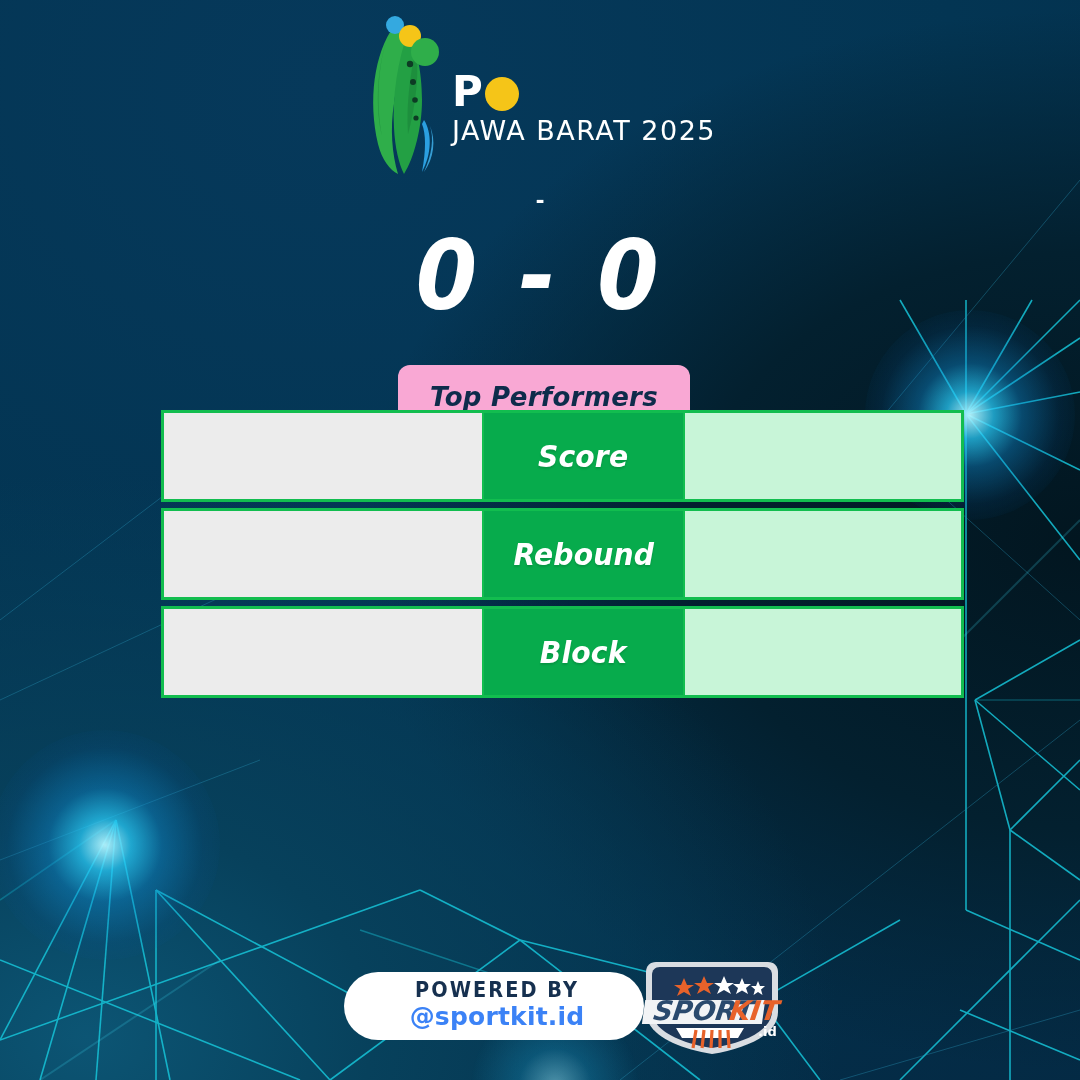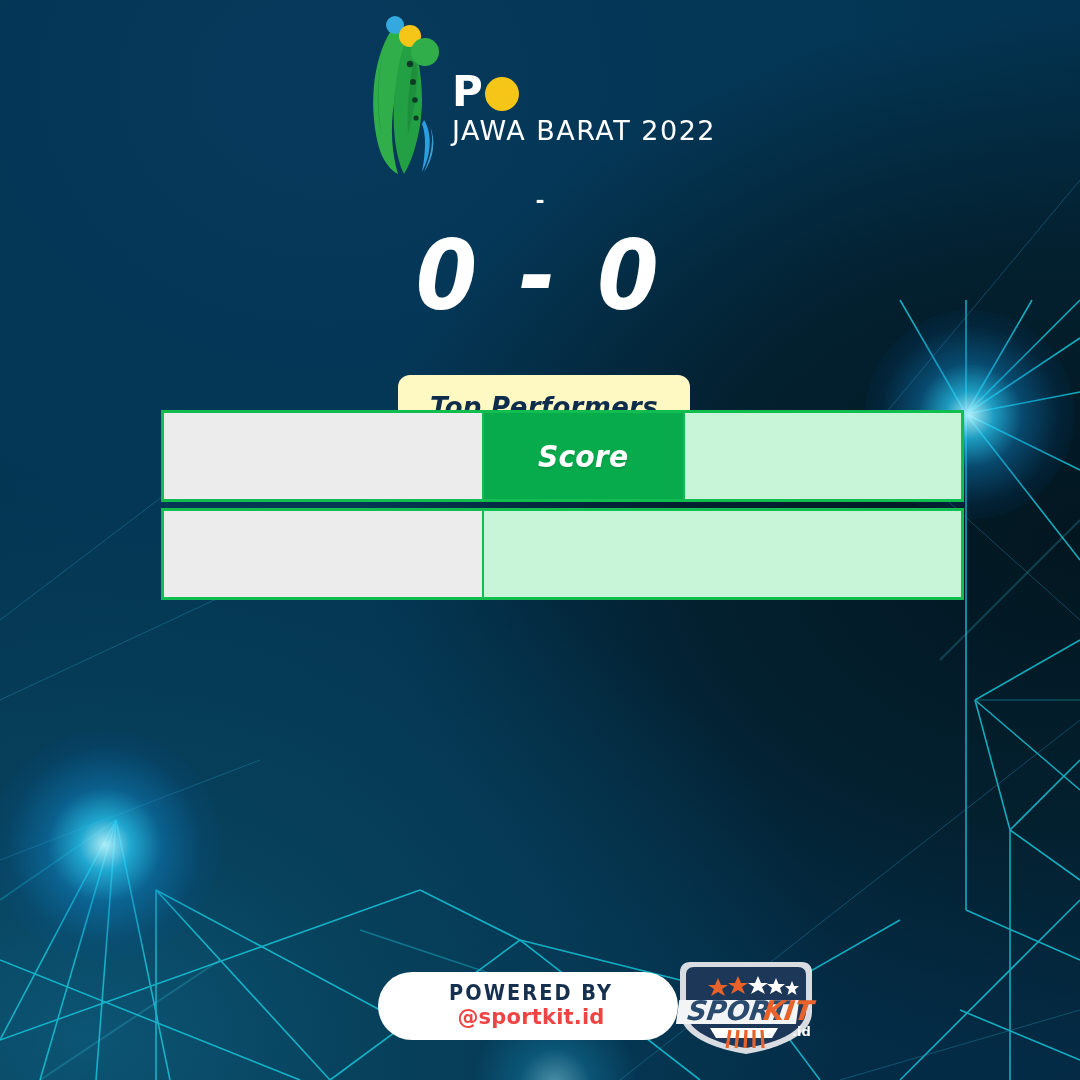--- a/index.html
+++ b/index.html
@@ -67,23 +67,23 @@
     text-align:center; color:#ffffff;
     font-family:"DejaVu Sans", sans-serif;
     font-weight:bold; font-style:italic;
     font-size:96px; line-height:1;
     letter-spacing:6px;
     transform:scaleX(.92);
   }
 
   
   #banner {
-    position:absolute; left:398px; top:375px;
+    position:absolute; left:398px; top:365px;
     width:292px; height:64px;
-    background:#fef9c3;
+    background:#f9a8d4;
     border-radius:12px 12px 0 0;
     display:flex; align-items:center; justify-content:center;
     z-index:3;
   }
   #banner-label {
     font-family:"DejaVu Sans", sans-serif;
     color:#0e2c4b; font-weight:bold; font-style:italic;
     font-size:26px; letter-spacing:.3px;
   }
 
@@ -108,36 +108,36 @@
   .stat-label {
     font-family:"DejaVu Sans", sans-serif;
     color:#ffffff; font-weight:bold; font-style:italic;
     font-size:30px; letter-spacing:.2px;
     transform:scaleX(.94);
     text-shadow:0 2px 2px rgba(0,0,0,.12);
   }
   .cell-player-right { flex:1; background:#c8f5d8; }
 
   
-  #footer { position:absolute; left:378px; top:952px; display:flex; align-items:center; }
+  #footer { position:absolute; left:344px; top:952px; display:flex; align-items:center; }
   #footer-pill {
     background:#ffffff; border-radius:40px;
     height:68px; min-width:300px;
     padding:0 34px 0 40px;
     display:flex; flex-direction:column; align-items:center; justify-content:center;
   }
   #powered-by {
     font-family:"DejaVu Sans", sans-serif;
     color:#16304f; font-weight:bold; font-size:21px;
     letter-spacing:2.2px; line-height:1.05;
     transform:scaleX(.92);
   }
   #footer-handle {
     font-family:"DejaVu Sans", sans-serif;
-    color:#ef4444; font-weight:bold; font-size:21px;
+    color:#3b82f6; font-weight:bold; font-size:25px;
     line-height:1.25; letter-spacing:.2px;
   }
   #sportkit-logo { width:182px; height:108px; margin-left:-26px; }
 </style>
 </head>
 <body>
 
 <div id="bg-root">
   <div class="bg-base"></div>
 
@@ -223,21 +223,21 @@
       <circle cx="31" cy="17" r="9" fill="#34a9e0"></circle>
       <circle cx="46" cy="28" r="11" fill="#f5c518"></circle>
       <circle cx="61" cy="44" r="14" fill="#2fae4a"></circle>
     </svg>
 
     <div id="logo-text">
       <div id="logo-title">
         <span>P</span>
         <span class="o-dot"></span>
       </div>
-      <div id="logo-sub">JAWA BARAT 2022</div>
+      <div id="logo-sub">JAWA BARAT 2025</div>
     </div>
 
   </div>
 </div>
 
 <div id="match-stage">-</div>
 <div id="scoreline">0 - 0</div>
 
 <div id="banner">
   <span id="banner-label">Top Performers</span>
@@ -247,23 +247,33 @@
 
   <div class="perf-row">
     <div class="cell-player-left"></div>
     <div class="cell-stat">
       <span class="stat-label">Score</span>
     </div>
     <div class="cell-player-right"></div>
   </div>
 
 
-
   <div class="perf-row">
     <div class="cell-player-left"></div>
+    <div class="cell-stat">
+      <span class="stat-label">Rebound</span>
+    </div>
+    <div class="cell-player-right"></div>
+  </div>
+
+  <div class="perf-row">
+    <div class="cell-player-left"></div>
+    <div class="cell-stat">
+      <span class="stat-label">Block</span>
+    </div>
     <div class="cell-player-right"></div>
   </div>
 
 
 </div>
 
 <div id="footer">
   <div id="footer-pill">
     <div id="powered-by">POWERED BY</div>
     <div id="footer-handle">@sportkit.id</div>

